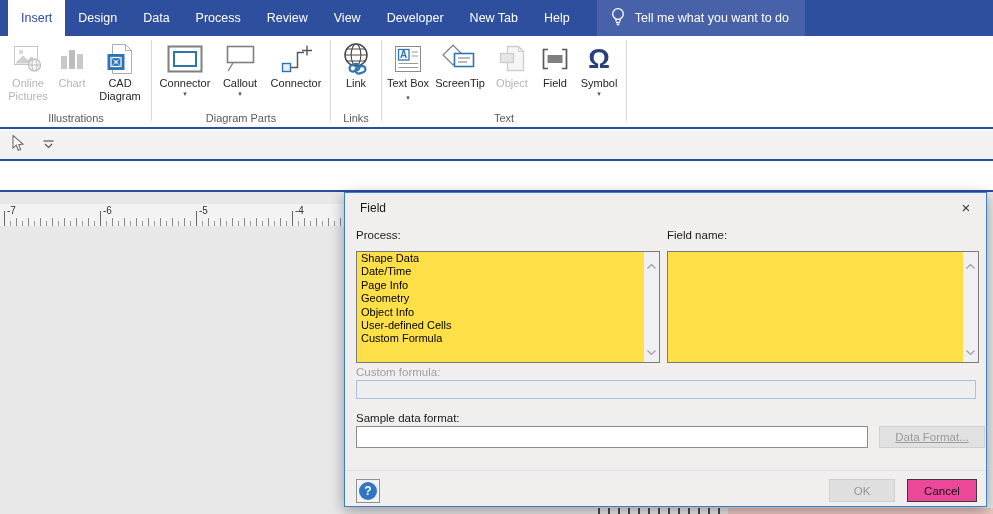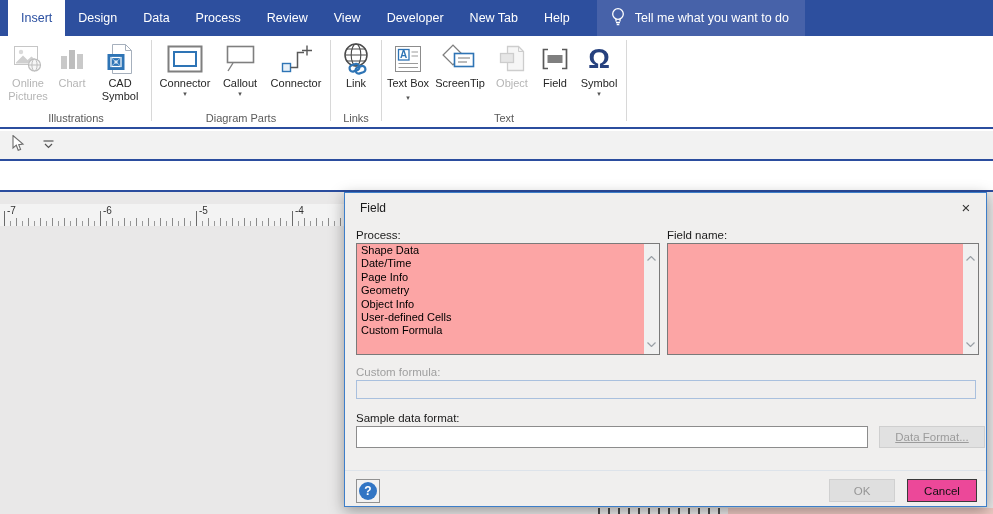--- a/index.html
+++ b/index.html
@@ -43,21 +43,21 @@
   .rlab:nth-of-type(1){ left:7px; } .rlab:nth-of-type(2){ left:103px; } .rlab:nth-of-type(3){ left:199px; } .rlab:nth-of-type(4){ left:295px; }
   #sliver-ticks { position:absolute; left:598px; bottom:0; width:128px; height:6px; background:repeating-linear-gradient(90deg,#4a4a4a 0 2px,transparent 2px 10px); }
   #sliver-pink { position:absolute; left:728px; right:0; bottom:0; height:6px; background:#edcac3; }
 
   
   #dialog { position:absolute; left:344px; top:192px; width:643px; height:315px; background:#f0efee; border:1px solid #3d7ec9; box-shadow:0 4px 14px rgba(0,0,0,.35); z-index:10; }
   #dlg-title { position:absolute; left:15px; top:8px; font-size:12px; color:#1a1a1a; }
   #dlg-close { position:absolute; right:6px; top:2px; width:28px; height:24px; display:flex; align-items:center; justify-content:center; font-size:15px; color:#333; cursor:default; }
   .dlabel { position:absolute; font-size:11.5px; color:#1a1a1a; }
   .dlabel.dis { color:#9f9f9f; }
-  .listbox { position:absolute; top:50px; height:112px; background:#fca5a5; border:1px solid #7a7a7a; overflow:hidden; }
+  .listbox { position:absolute; top:58px; height:112px; background:#fde047; border:1px solid #7a7a7a; overflow:hidden; }
   #cat-list { left:11px; width:304px; }
   #fname-list { left:322px; width:312px; }
   .litem { font-size:11px; color:#000; line-height:13.4px; padding-left:4px; cursor:default; }
   .sbar { position:absolute; right:0; top:0; bottom:0; width:15px; background:#f0f0f0; display:flex; flex-direction:column; justify-content:space-between; align-items:center; padding:3px 0; }
   .dinput { position:absolute; border:1px solid #8c8c8c; background:#ffffff; }
   #custom-input { left:11px; top:187px; width:620px; height:19px; background:#efeeee; border:1px solid #a9c0de; }
   #sample-input { left:11px; top:233px; width:512px; height:22px; }
   .dbtn { position:absolute; font-size:11.5px; display:flex; align-items:center; justify-content:center; cursor:default; }
   #dataformat-btn { left:534px; top:233px; width:106px; height:22px; background:#e1e1e1; border:1px solid #cfcfcf; color:#9b9b9b;text-decoration:underline; }
   #dlg-hline { position:absolute; left:0; right:0; top:277px; height:1px; background:#dde3ea; }
@@ -122,21 +122,21 @@
         <div class="ricon">
           <svg width="30" height="32" viewBox="0 0 30 32">
               <path d="M7.5 1.5 H20.5 L26.5 7.5 V30.5 H7.5 Z" fill="#fff" stroke="#a6b0bd"></path>
               <path d="M20.5 1.5 V7.5 H26.5" fill="none" stroke="#a6b0bd"></path>
               <rect x="2.5" y="11" width="17" height="16" fill="#2e74b5"></rect>
               <rect x="6" y="14.5" width="10" height="9" fill="none" stroke="#fff" stroke-width="1.2"></rect>
               <path d="M6 14.5 L16 23.5 M16 14.5 L6 23.5" stroke="#9dc3e6" stroke-width="1"></path>
               <rect x="9.5" y="17.5" width="3" height="3" fill="#dce9f5"></rect>
             </svg>
         </div>
-        <div class="rlabel">CAD Symbol</div>
+        <div class="rlabel">CAD Diagram</div>
       </div>
     </div>
     <div class="rglabel">Illustrations</div>
   </div>
   <div class="rsep"></div>
 
   <div class="rgroup">
     <div class="rbuttons">
       <div class="rbtn" style="width:60px">
         <div class="ricon">

